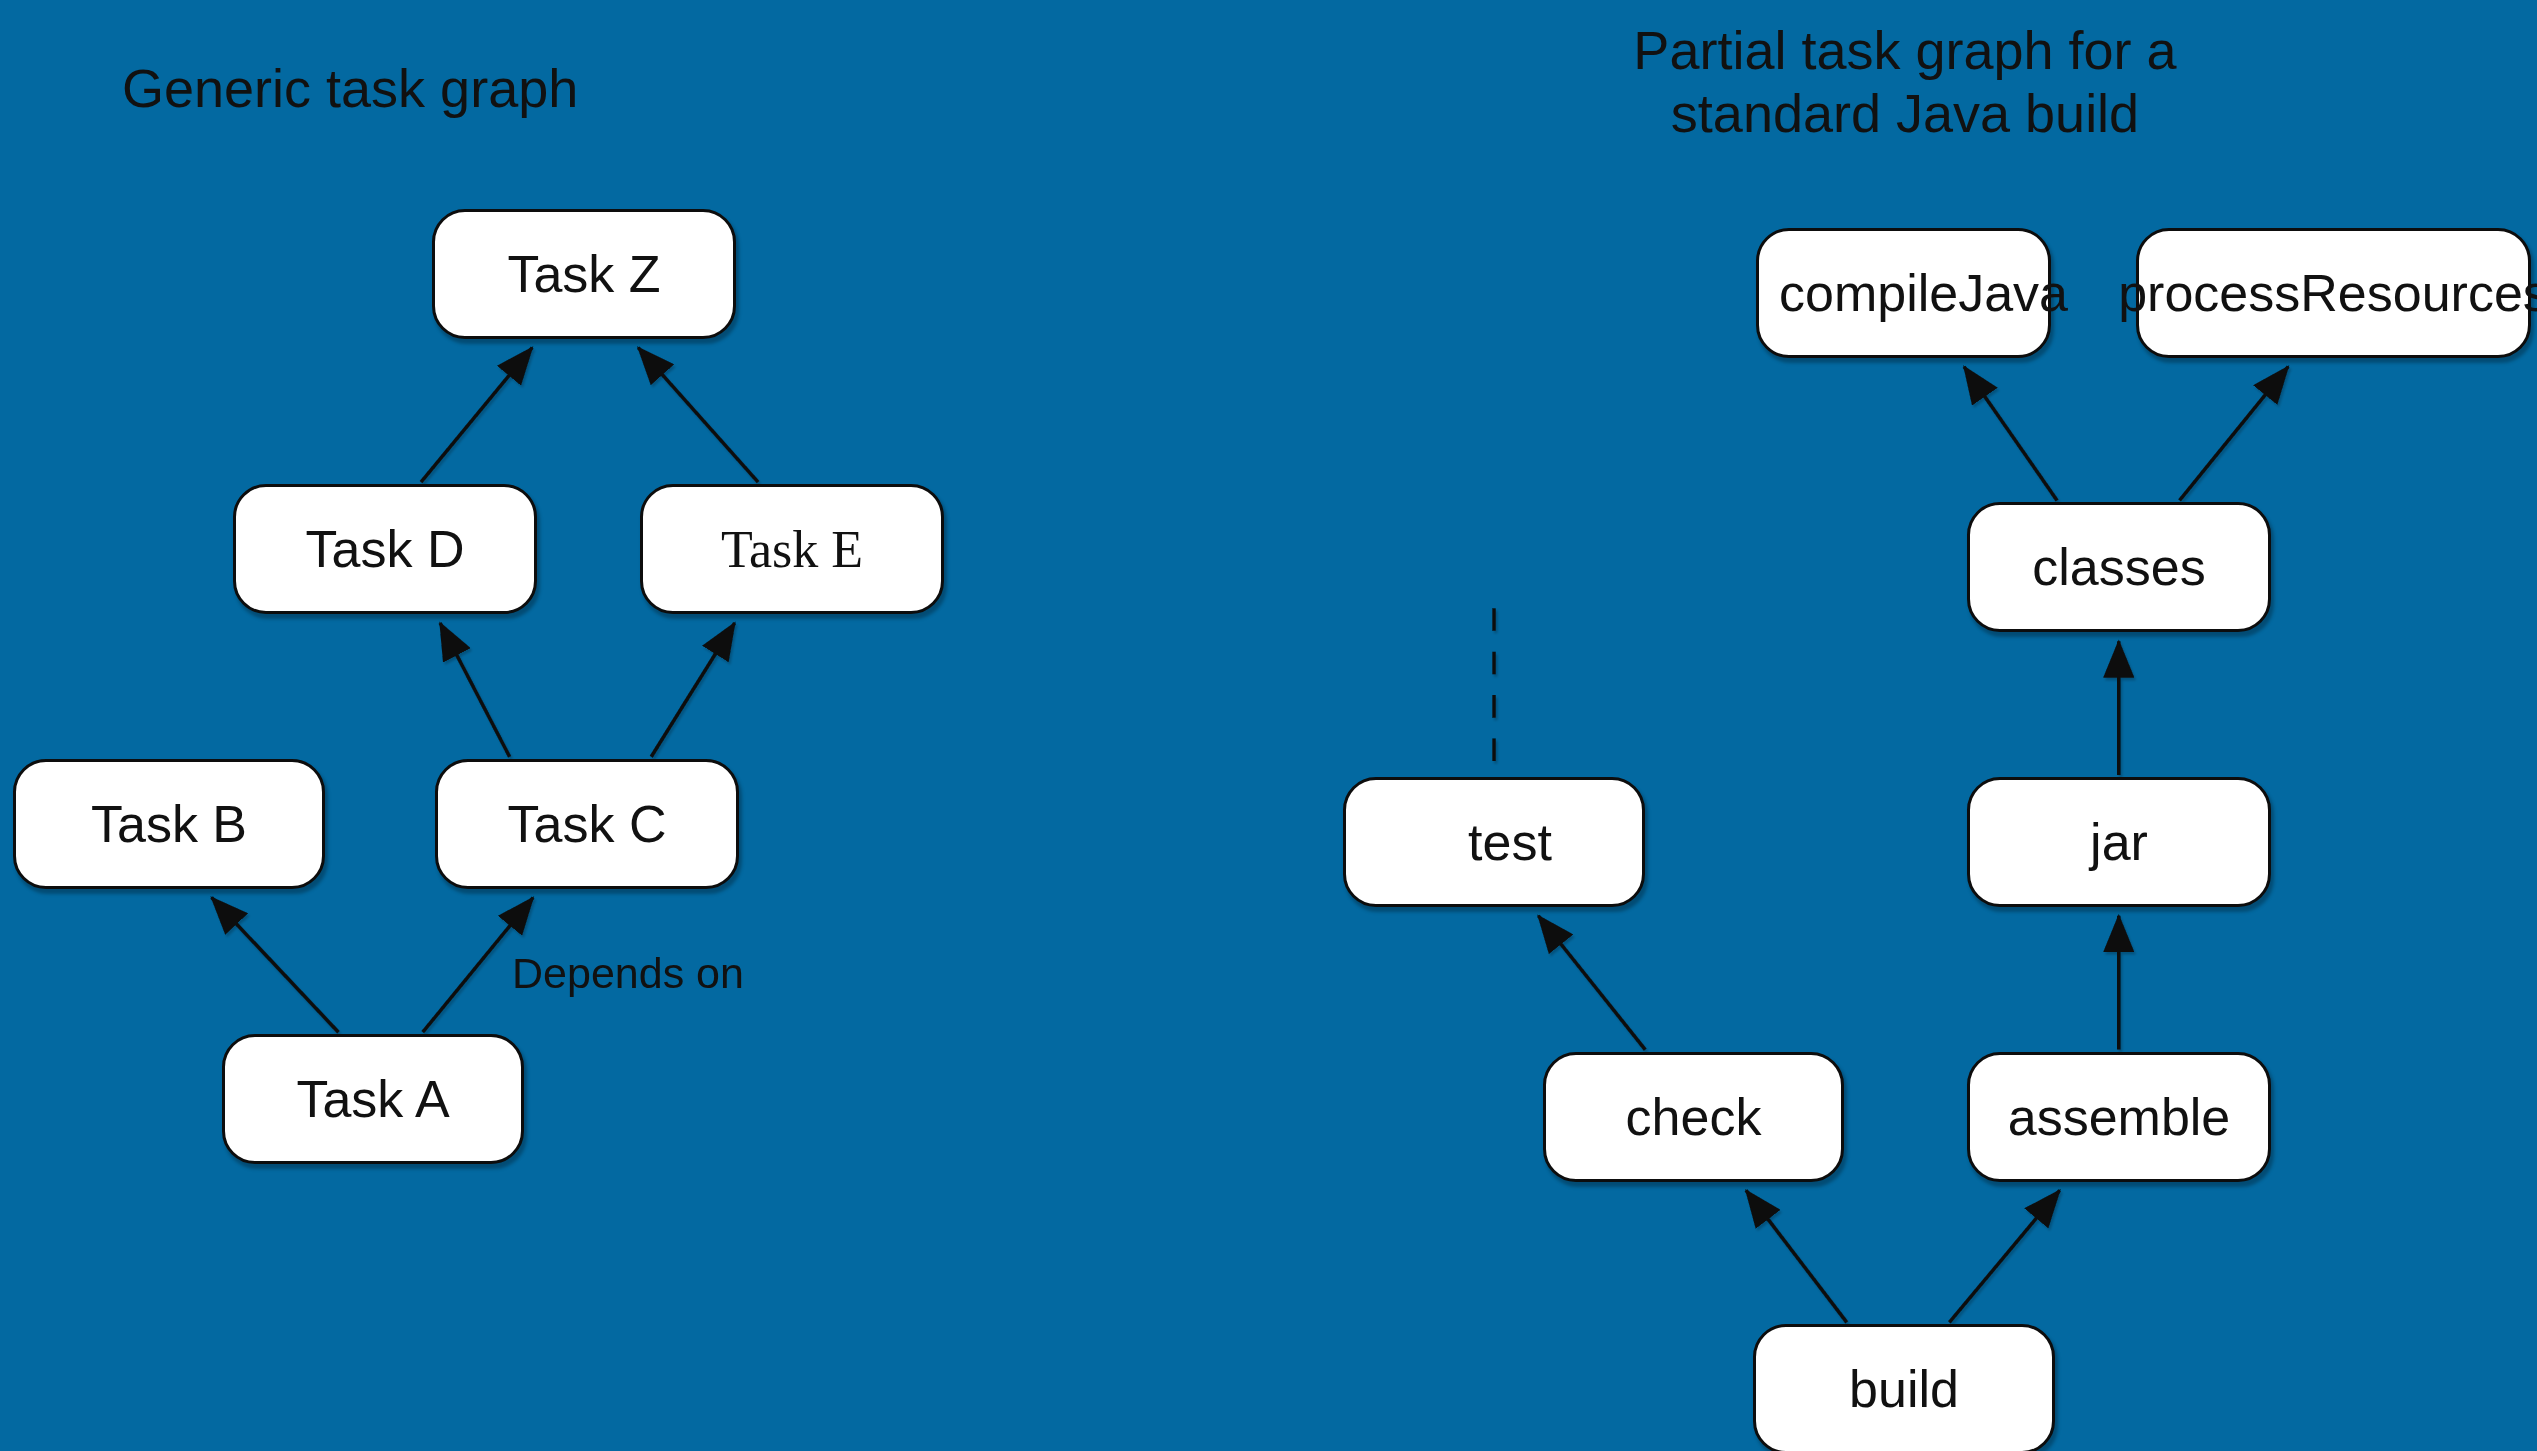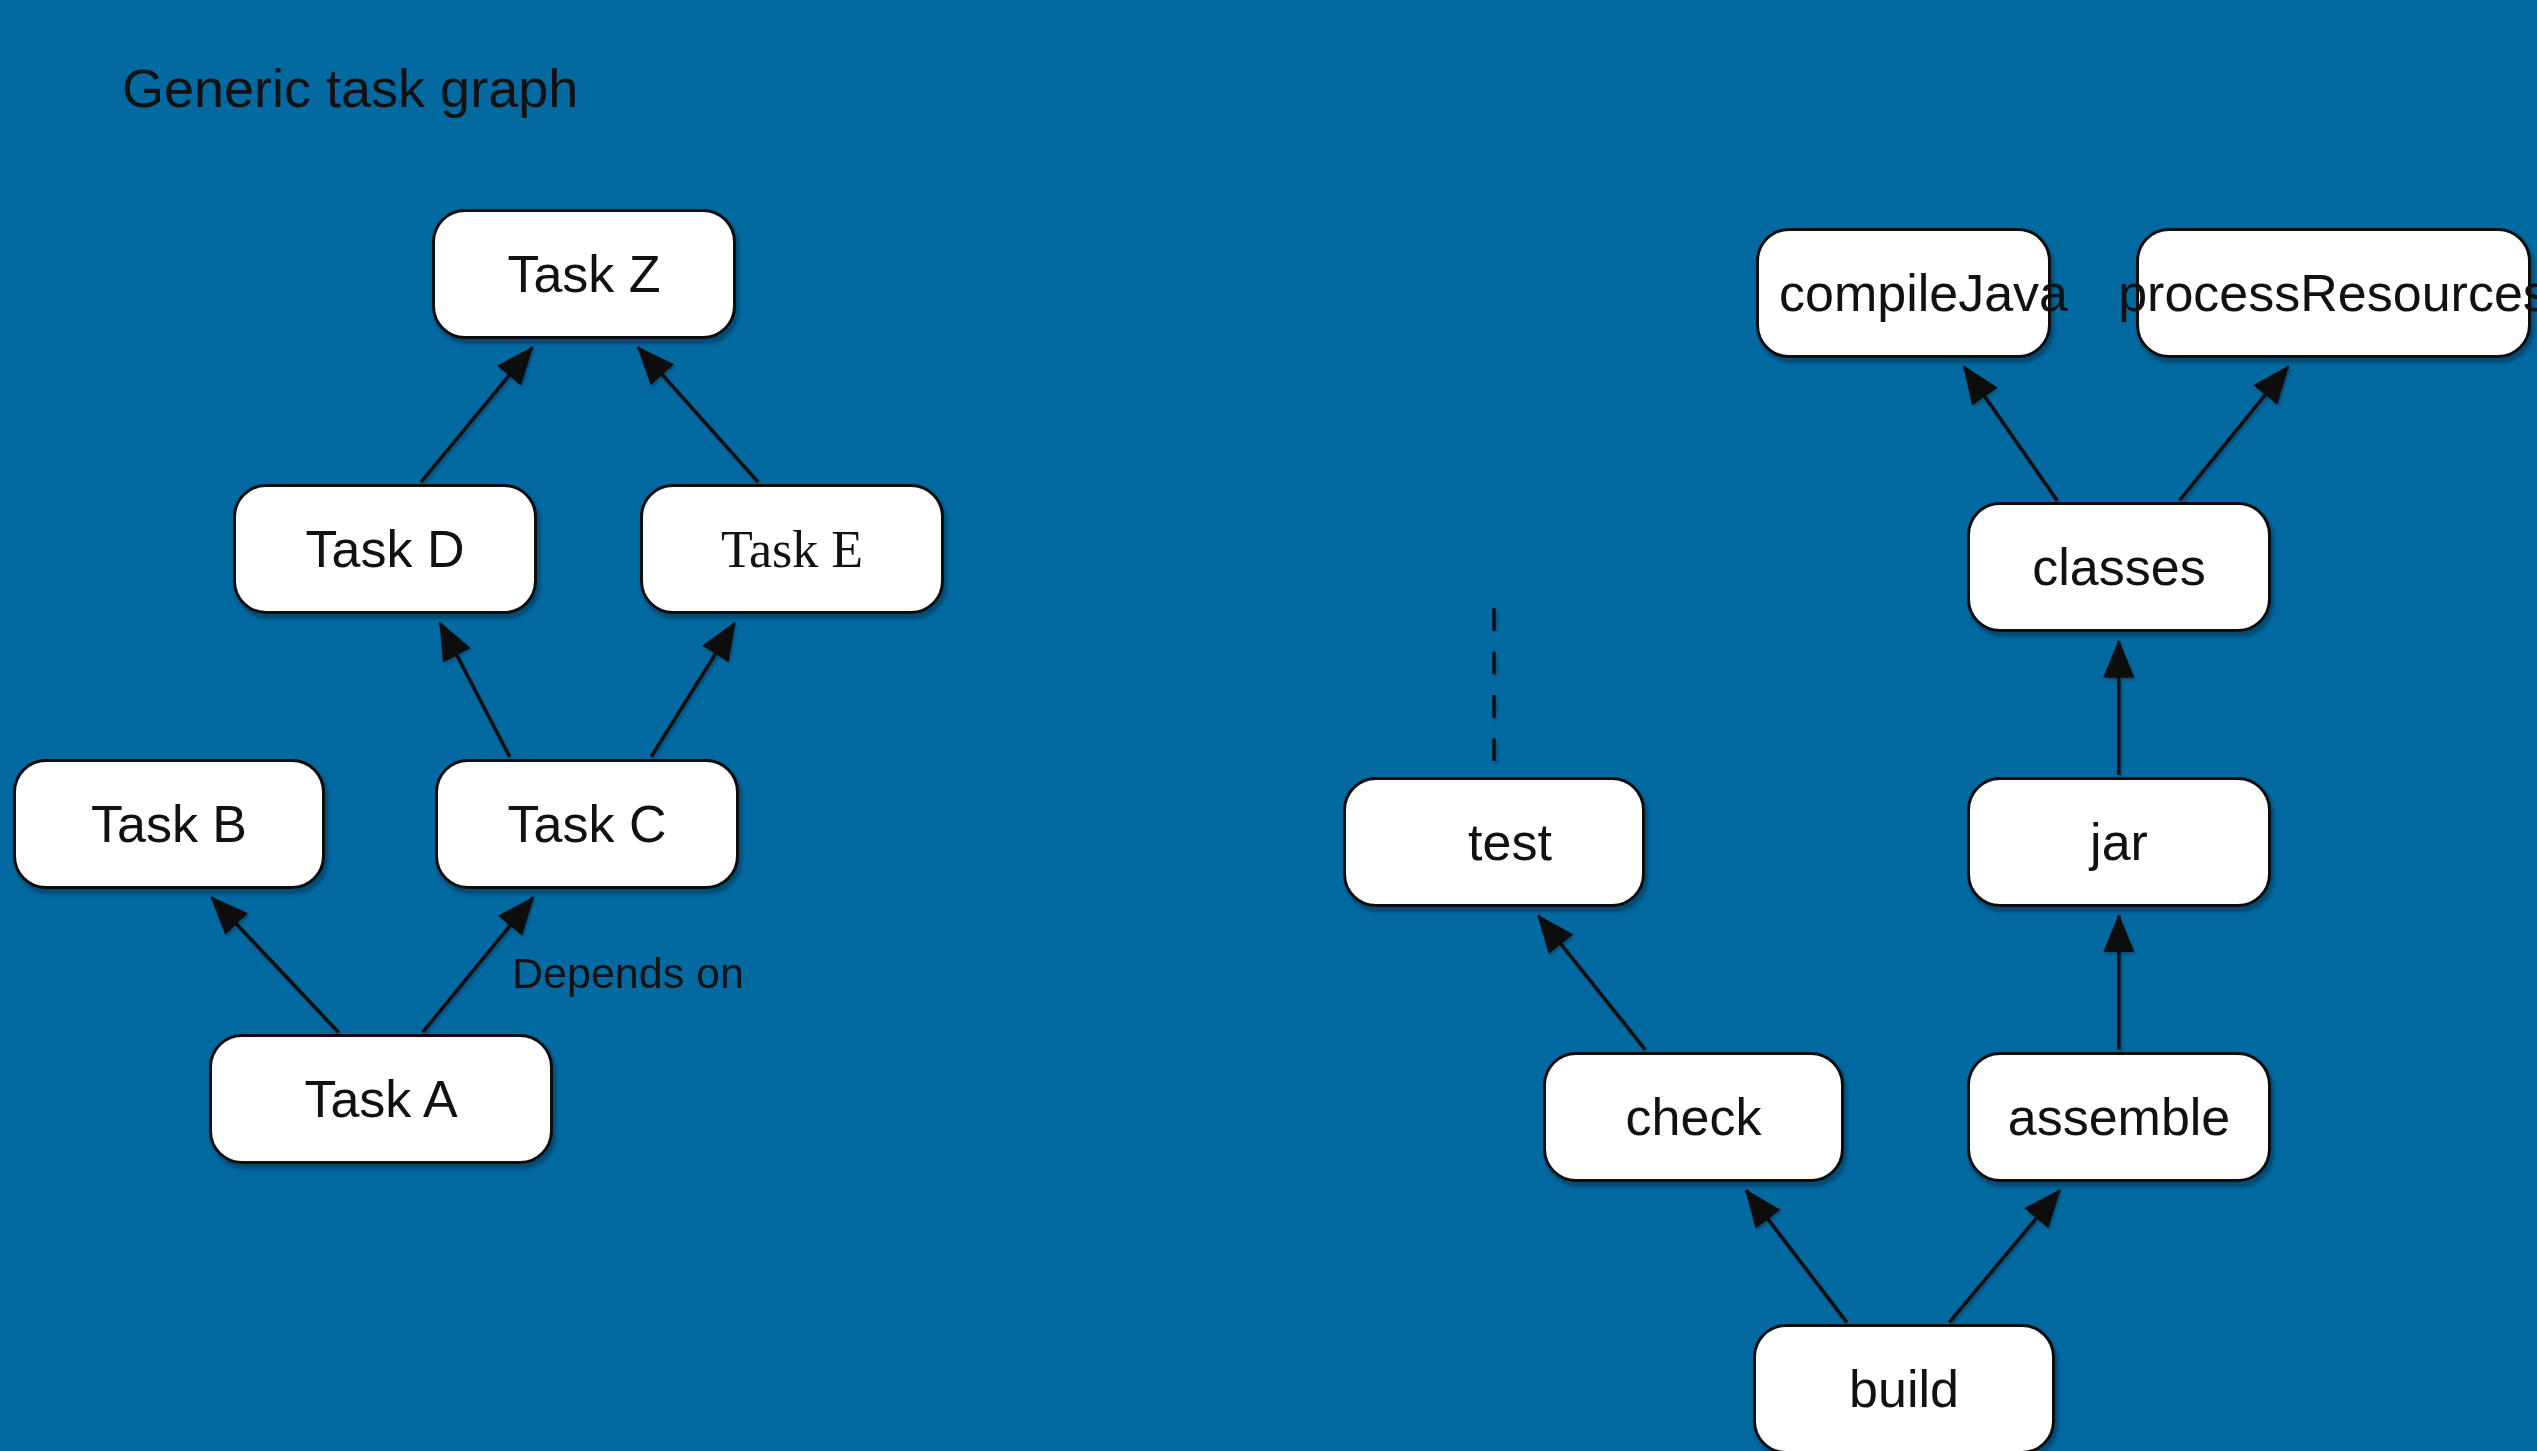--- a/index.html
+++ b/index.html
@@ -56,20 +56,24 @@
     white-space: nowrap;
   }
 </style>
 </head>
 <body>
 
 <div class="canvas">
 
   <div id="left-title" class="graph-title">Generic task graph</div>
 
+  <div id="right-title" class="graph-title">
+    <div>Partial task graph for a</div>
+    <div>standard Java build</div>
+  </div>
 
   <svg id="edge-layer" viewBox="0 0 2920 1670" xmlns="http://www.w3.org/2000/svg">
     <defs>
       <marker id="arrowhead" markerWidth="12" markerHeight="9" refX="10.5" refY="4.5" orient="auto" markerUnits="strokeWidth">
         <path d="M0,0 L11,4.5 L0,9 Z" fill="#0d0d0d"></path>
       </marker>
       <filter id="edge-shadow" x="-20%" y="-20%" width="140%" height="140%">
         <feDropShadow dx="2" dy="3" stdDeviation="1.5" flood-color="#000000" flood-opacity="0.22"></feDropShadow>
       </filter>
     </defs>
@@ -90,21 +94,21 @@
         <line x1="1719" y1="700" x2="1719" y2="892" stroke="#0d0d0d" stroke-width="4" stroke-dasharray="26 24"></line>
       </g>
   </svg>
 
   <div id="node-layer">
       <div class="node" style="left: 432px; top: 209px; width: 304px;">Task Z</div>
       <div class="node" style="left: 233px; top: 484px; width: 304px;">Task D</div>
       <div class="node" style="left: 640px; top: 484px; width: 304px; font-family: Liberation Serif, serif;">Task E</div>
       <div class="node" style="left: 13px; top: 759px; width: 312px;">Task B</div>
       <div class="node" style="left: 435px; top: 759px; width: 304px;">Task C</div>
-      <div class="node" style="left: 209px; top: 1034px; width: 344px;">Task A</div>
+      <div class="node" style="left: 222px; top: 1034px; width: 302px;">Task A</div>
       <div class="node" style="left: 1756px; top: 228px; width: 295px; padding-left: 40px;">compileJava</div>
       <div class="node" style="left: 2136px; top: 228px; width: 395px;">processResources</div>
       <div class="node" style="left: 1967px; top: 502px; width: 304px;">classes</div>
       <div class="node" style="left: 1343px; top: 777px; width: 302px; padding-left: 32px;">test</div>
       <div class="node" style="left: 1967px; top: 777px; width: 304px;">jar</div>
       <div class="node" style="left: 1543px; top: 1052px; width: 301px;">check</div>
       <div class="node" style="left: 1967px; top: 1052px; width: 304px;">assemble</div>
       <div class="node" style="left: 1753px; top: 1324px; width: 302px;">build</div>
     </div>
 

